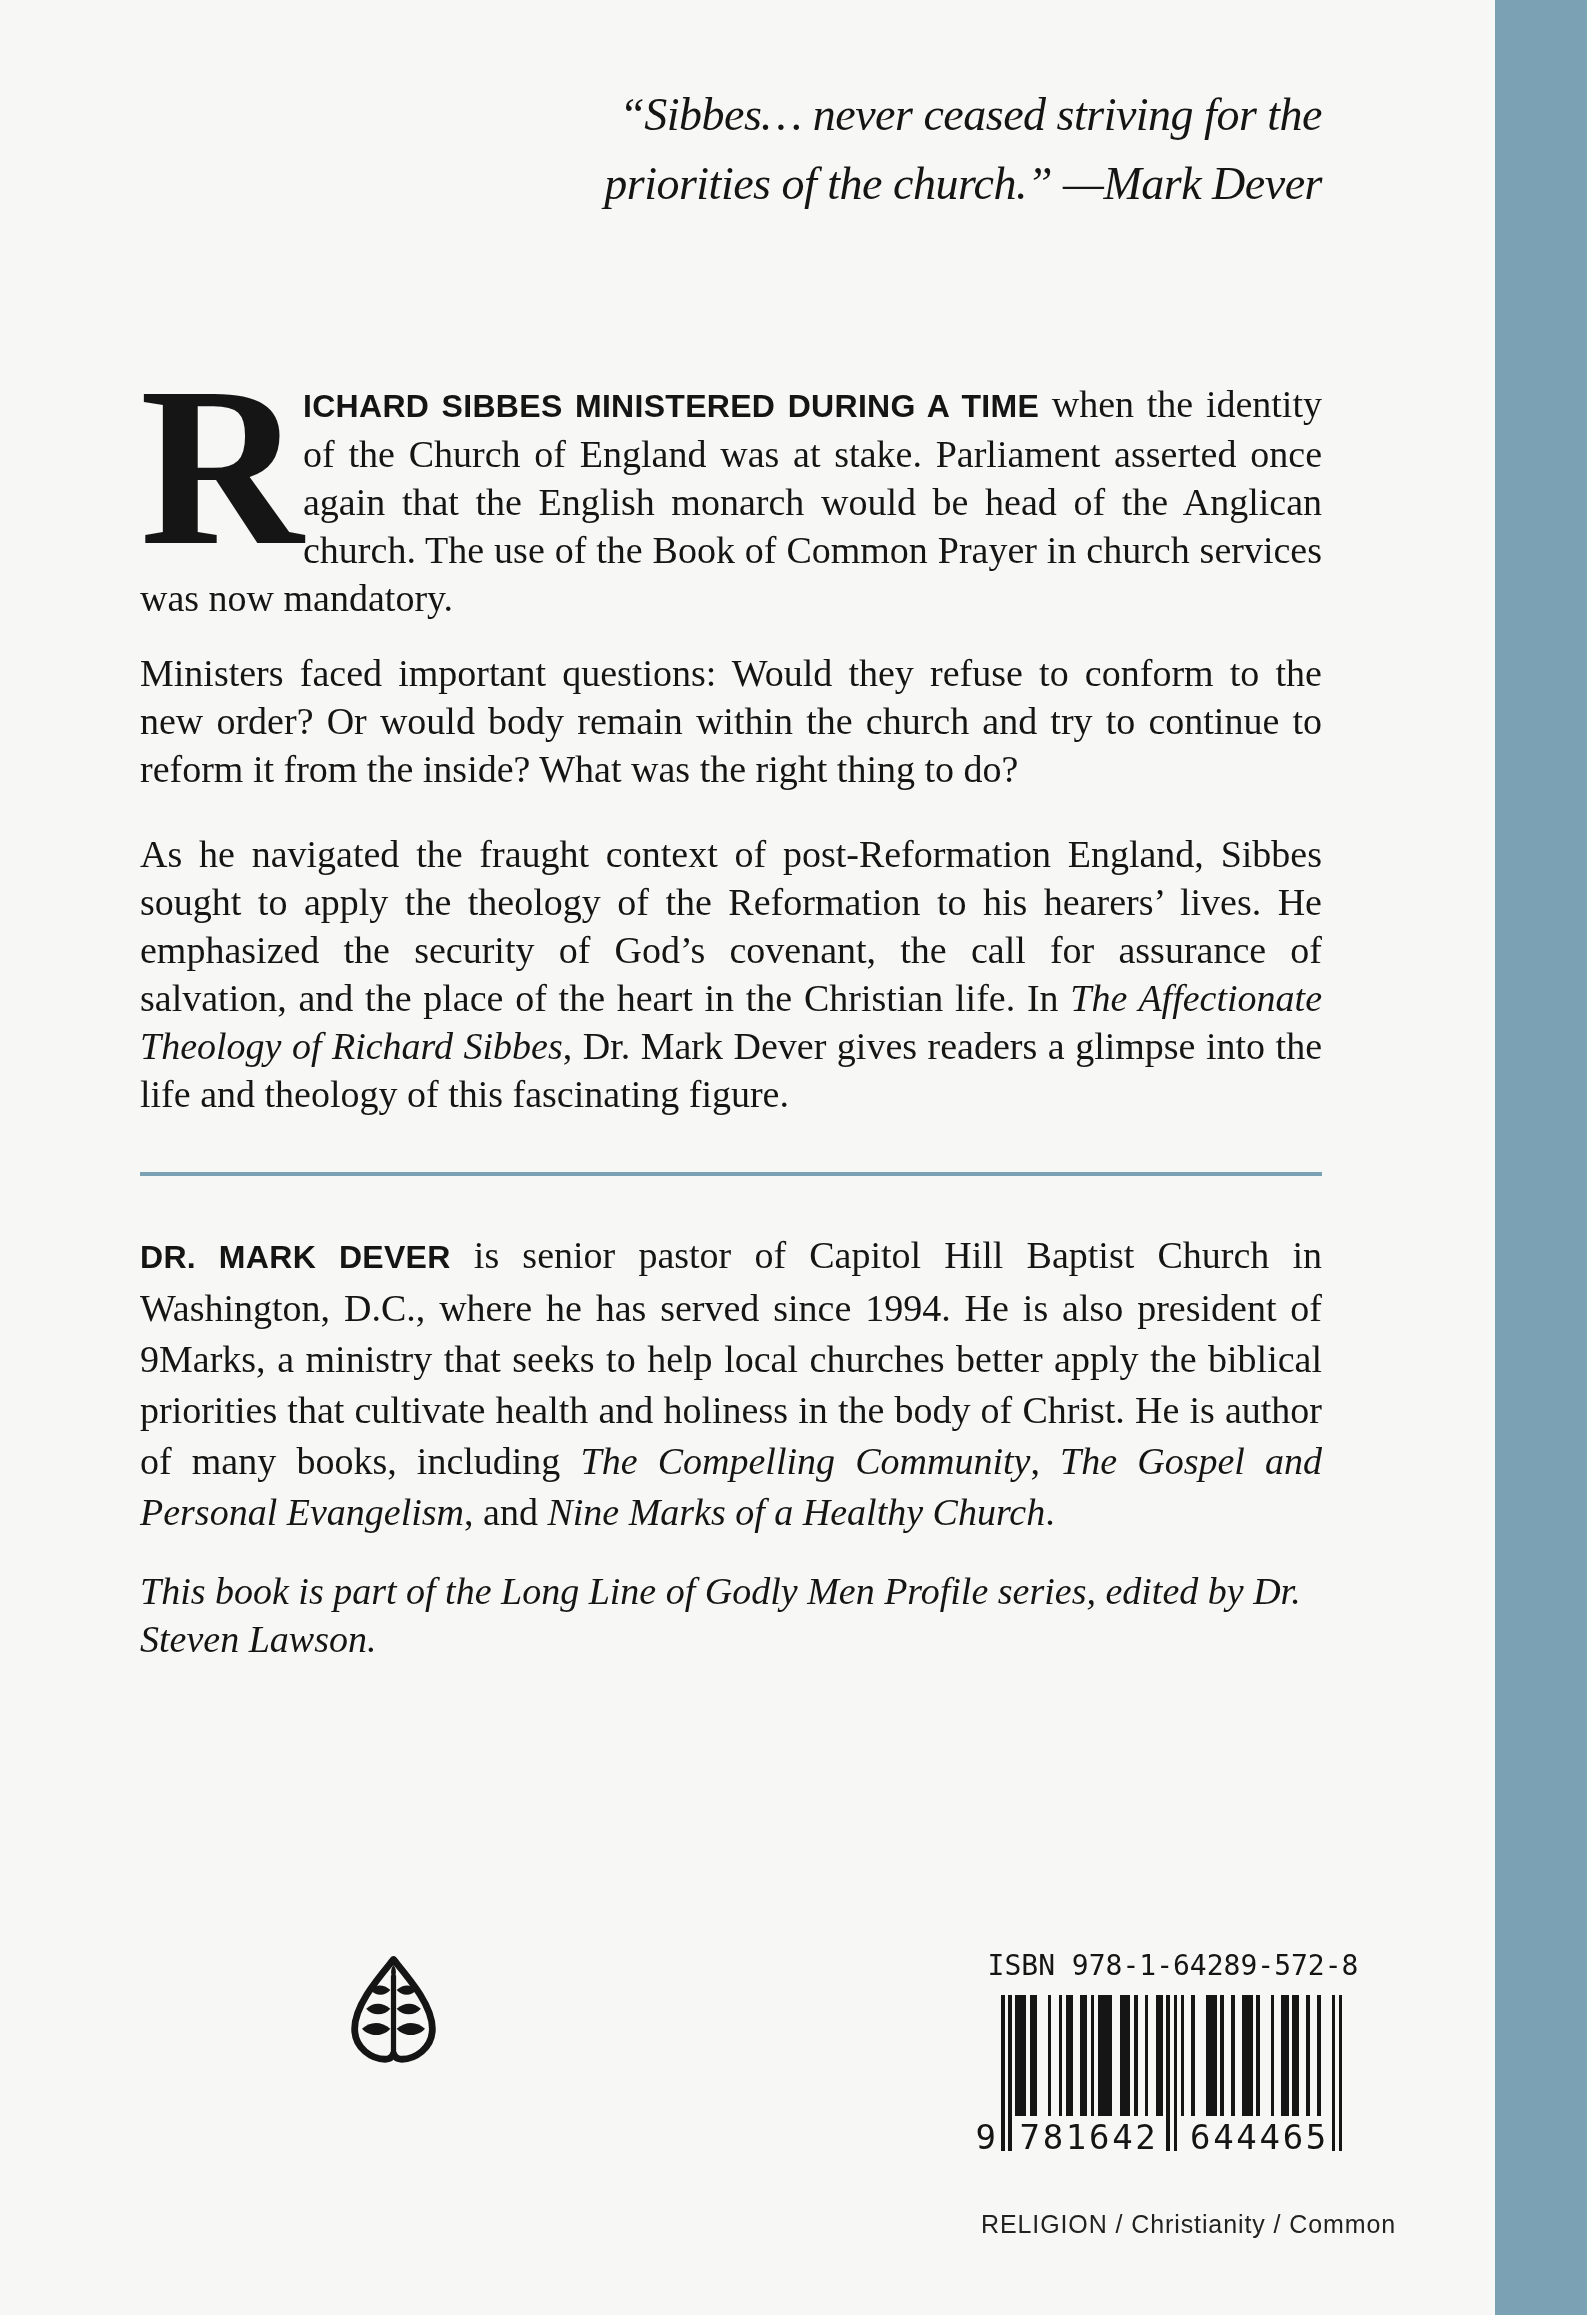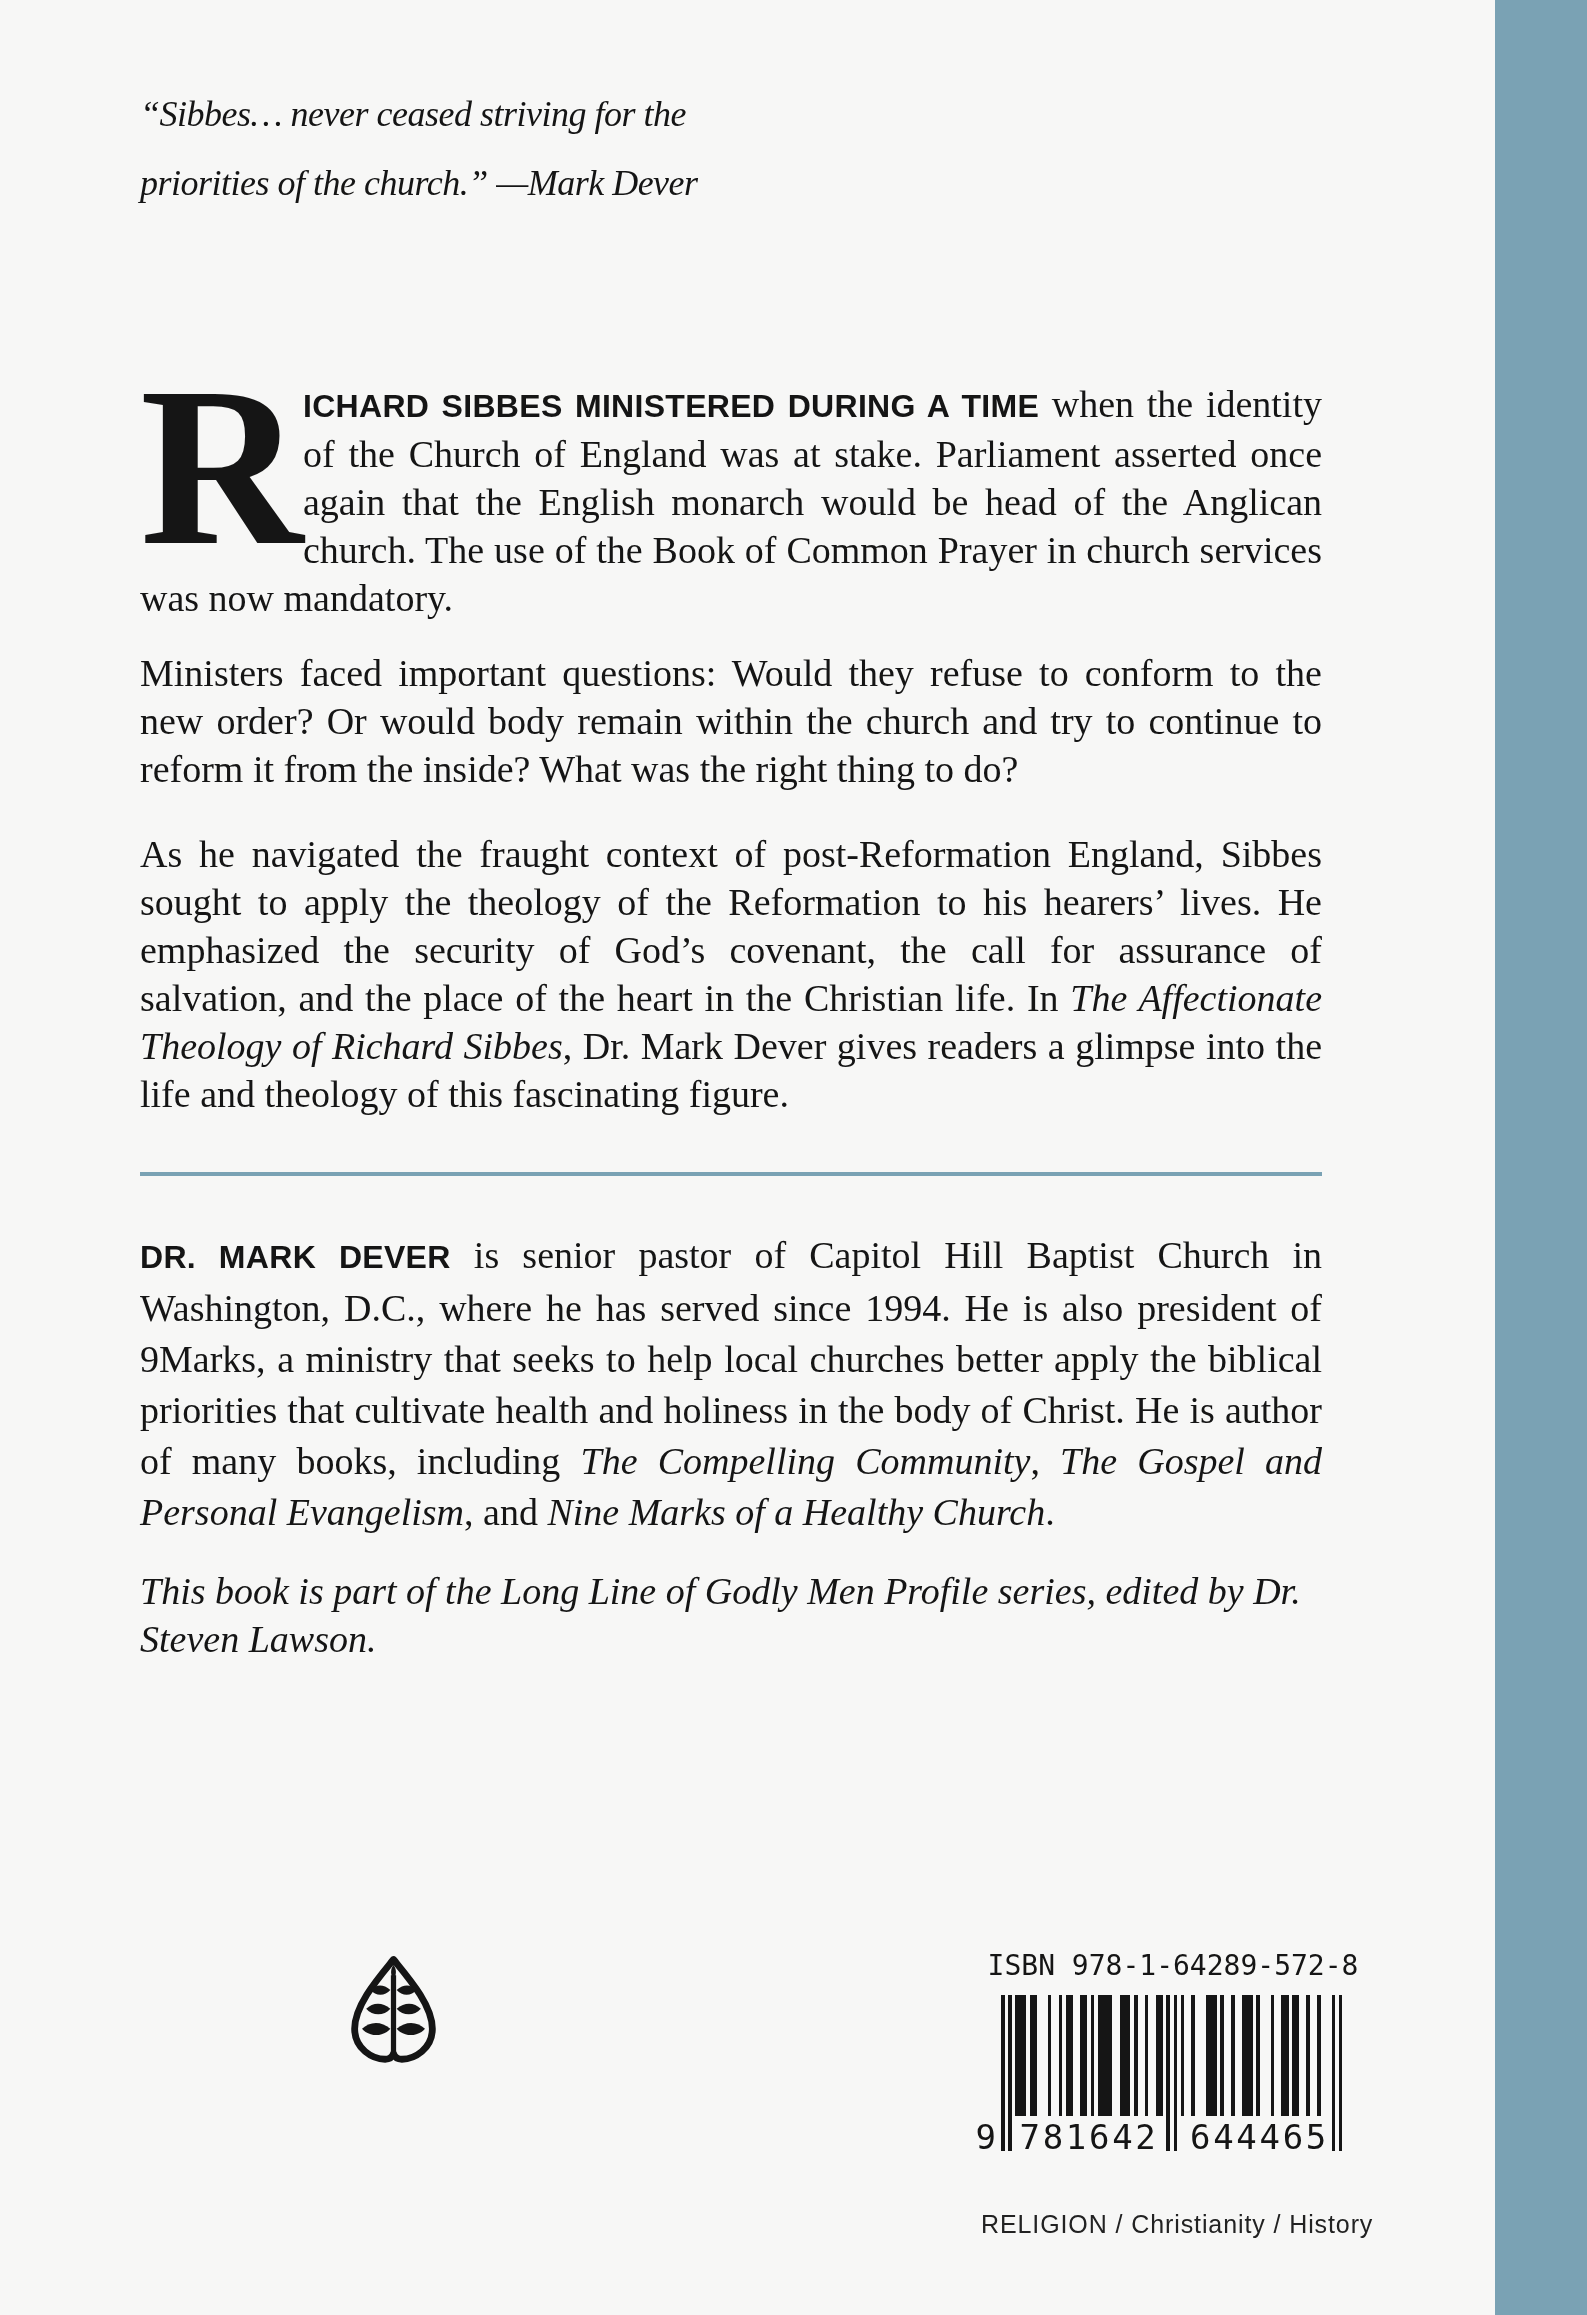--- a/index.html
+++ b/index.html
@@ -17,23 +17,23 @@
     font-family:"Liberation Serif","DejaVu Serif",serif;
     overflow:hidden;
   }
   .stripe{
     position:absolute;top:0;right:0;width:93px;height:2316px;
     background:var(--accent);
   }
   .col{position:absolute;left:140px;width:1182px;}
   .quote{
     top:80px;
-    text-align:left;
+    text-align:right;
     font-style:italic;
-    font-size:36px;
+    font-size:46px;
     line-height:69px;
     letter-spacing:-0.5px;
   }
   .body-par{
     font-size:38px;
     line-height:48px;
     text-align:justify;
   }
   .p1{top:380px;}
   .p2{top:649px;}
@@ -254,15 +254,15 @@
         <div class="s"></div>
         <div class="s"></div>
         <div class="b g"></div>
         <div class="s"></div>
         <div class="b g"></div>
       </div>
     <div class="bc-digits bc-d0">9</div>
     <div class="bc-digits bc-d1">781642</div>
     <div class="bc-digits bc-d2">644465</div>
   </div>
-  <div class="category">RELIGION / Christianity / History</div>
+  <div class="category">RELIGION / Christianity / Common</div>
 </div>
 
 
 </body></html>

